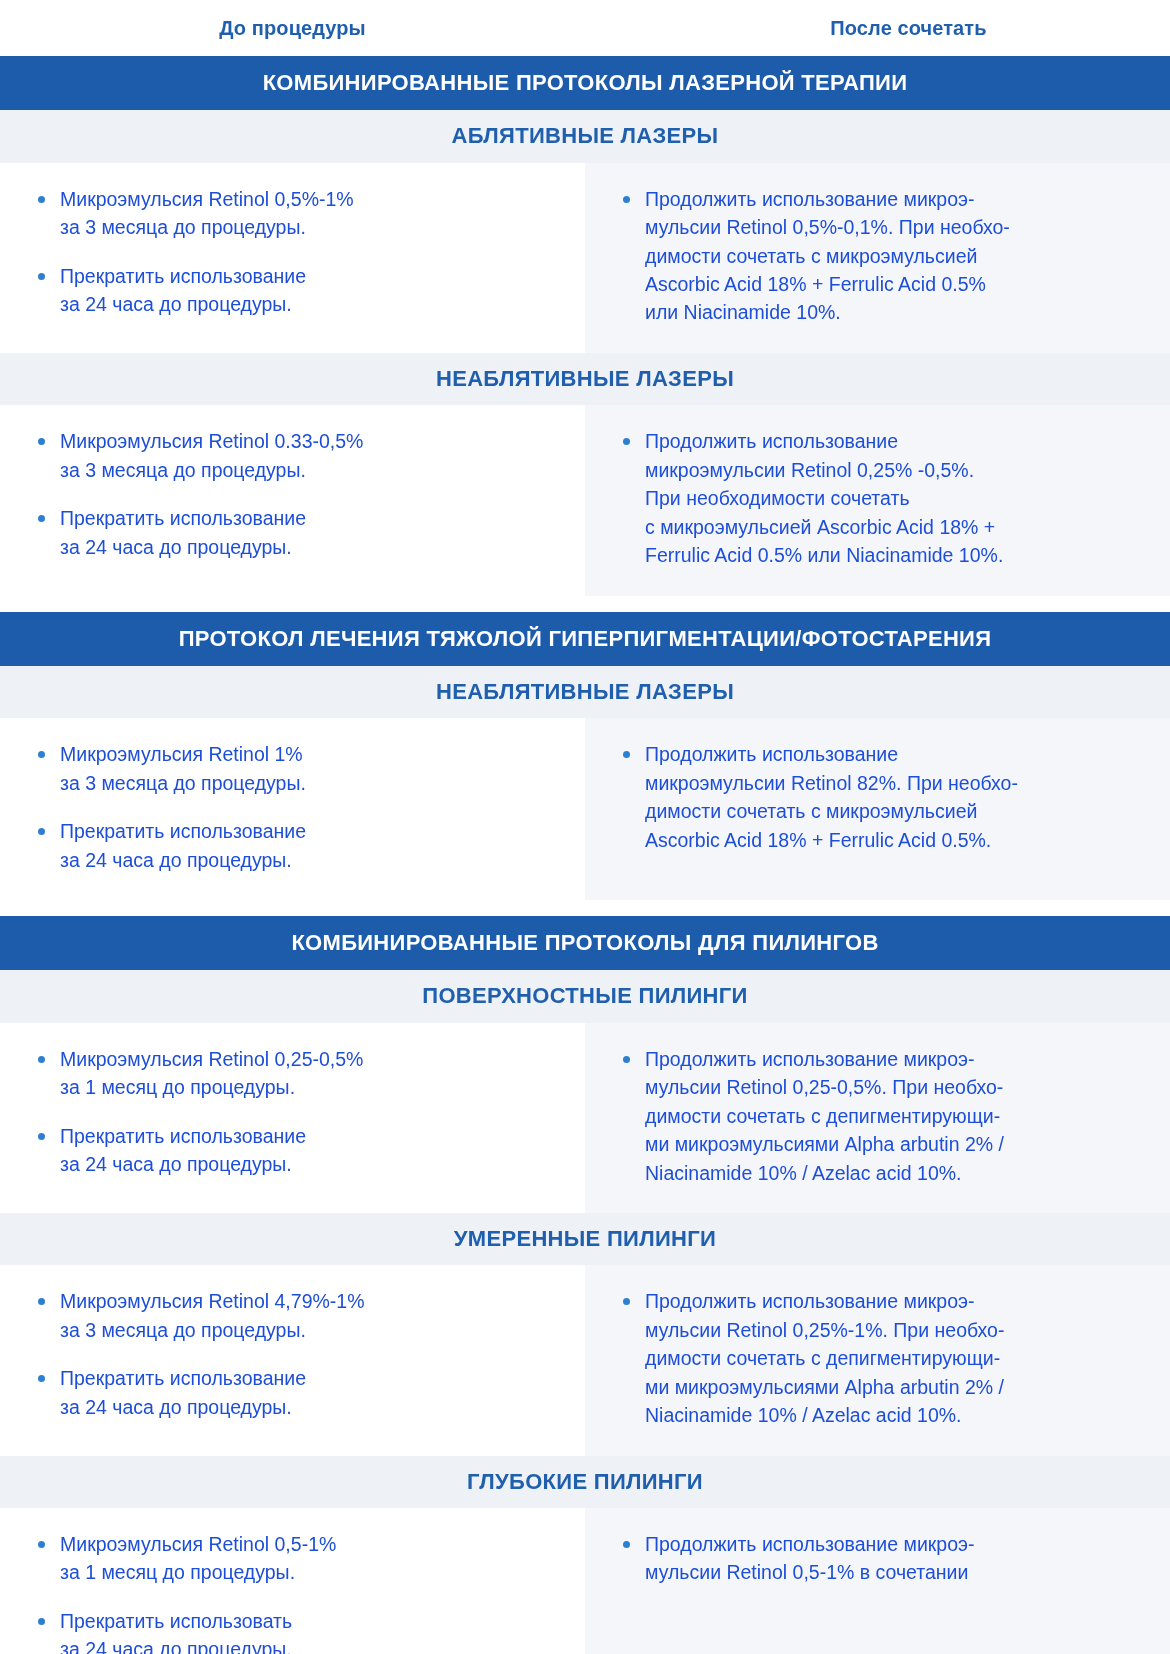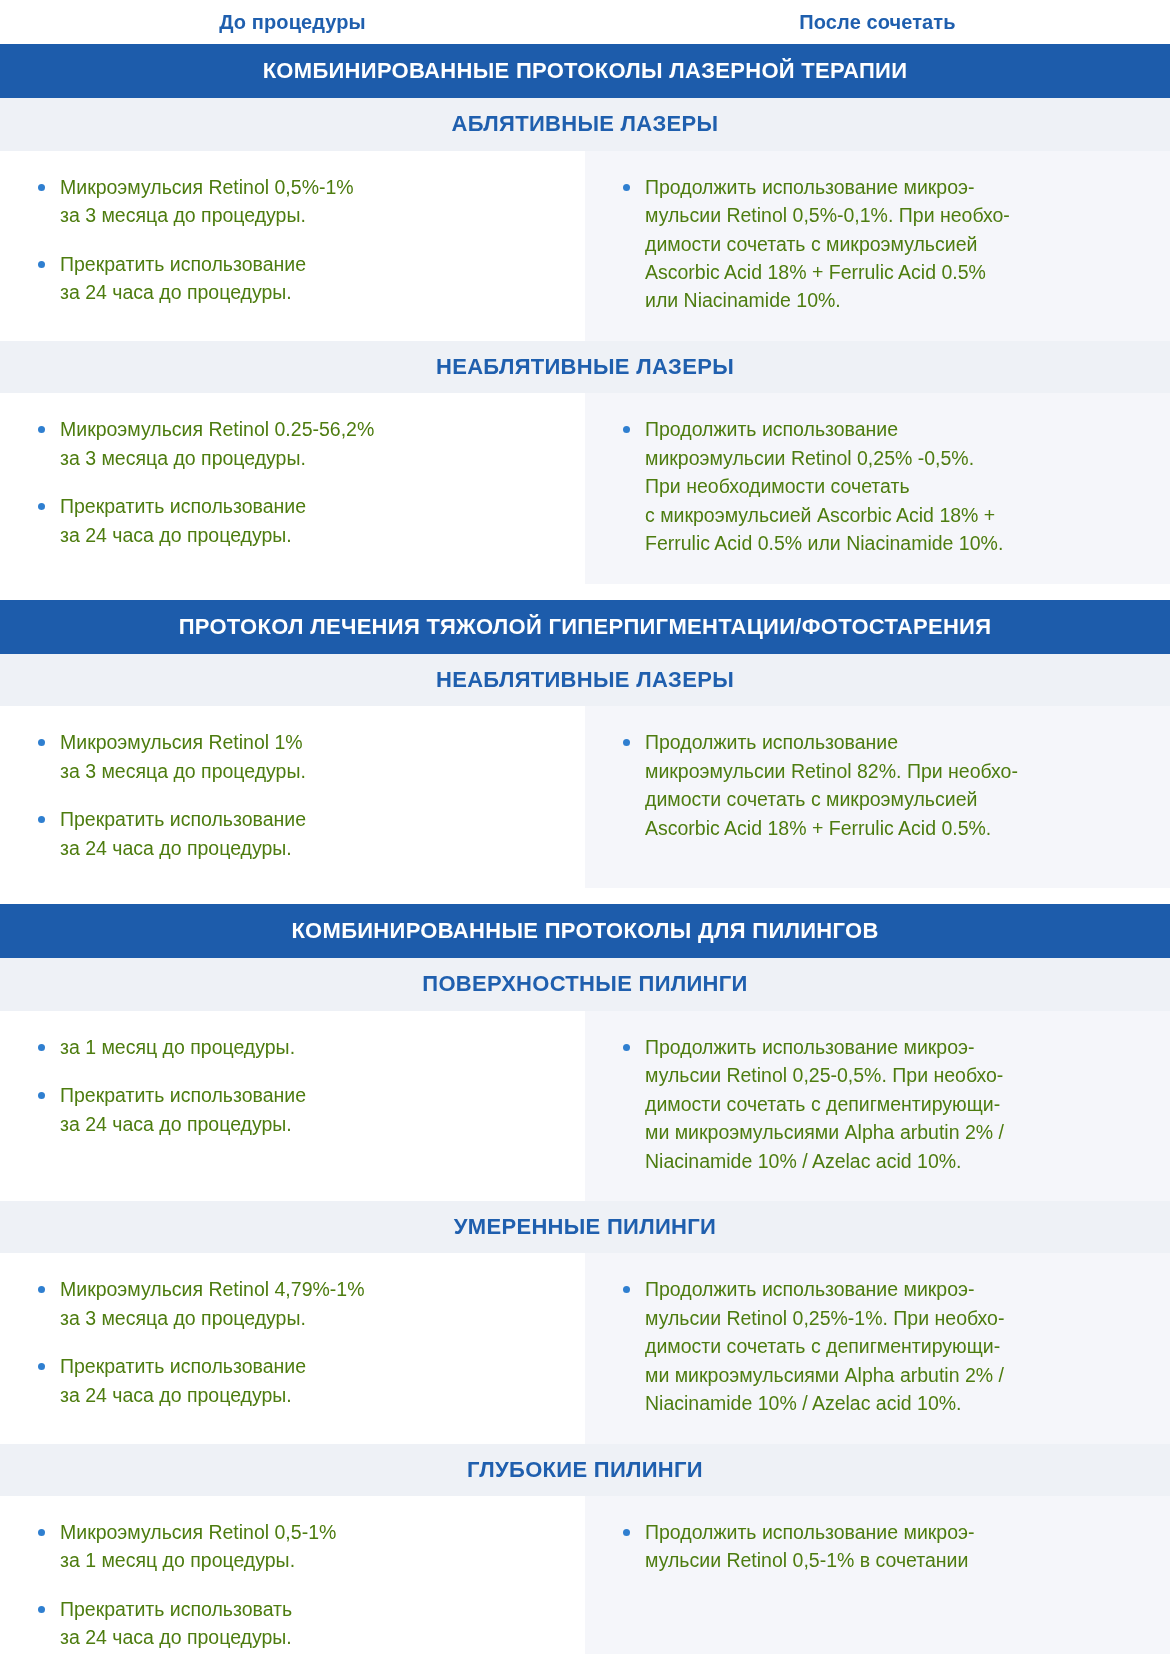--- a/index.html
+++ b/index.html
@@ -15,22 +15,23 @@
   }
 
   .sheet {
     width: 1170px;
     position: relative;
   }
 
   
   .col-headers {
     display: flex;
-    height: 44px;
+    height: 56px;
     align-items: center;
+    gap: 31px;
   }
   .col-head {
     flex: 0 0 50%;
     text-align: center;
     font-size: 20px;
     font-weight: bold;
     color: #1f5fae;
     letter-spacing: 0.1px;
   }
 
@@ -75,21 +76,21 @@
     list-style: none;
     margin: 0;
     padding: 0;
   }
   ul.items li {
     position: relative;
     padding-left: 26px;
     margin-bottom: 20px;
     font-size: 19.5px;
     line-height: 1.46;
-    color: #4d7c0f;
+    color: #1d4ed8;
   }
   ul.items li:last-child { margin-bottom: 0; }
   ul.items li::before {
     content: "";
     position: absolute;
     left: 4px;
     top: 11px;
     width: 7px;
     height: 7px;
     border-radius: 50%;
@@ -135,21 +136,21 @@
               <span class="line">или Niacinamide 10%.</span>
             </li>
           </ul>
         </div>
       </div>
       <div class="band-sub">НЕАБЛЯТИВНЫЕ ЛАЗЕРЫ</div>
       <div class="row">
         <div class="cell left">
           <ul class="items">
             <li>
-              <span class="line">Микроэмульсия Retinol 0.25-56,2%</span>
+              <span class="line">Микроэмульсия Retinol 0.33-0,5%</span>
               <span class="line">за 3 месяца до процедуры.</span>
             </li>
             <li>
               <span class="line">Прекратить использование</span>
               <span class="line">за 24 часа до процедуры.</span>
             </li>
           </ul>
         </div>
         <div class="cell right">
           <ul class="items">
@@ -190,20 +191,21 @@
           </ul>
         </div>
       </div>
       <div class="spacer"></div>
       <div class="band-main">КОМБИНИРОВАННЫЕ ПРОТОКОЛЫ ДЛЯ ПИЛИНГОВ</div>
       <div class="band-sub">ПОВЕРХНОСТНЫЕ ПИЛИНГИ</div>
       <div class="row">
         <div class="cell left">
           <ul class="items">
             <li>
+              <span class="line">Микроэмульсия Retinol 0,25-0,5%</span>
               <span class="line">за 1 месяц до процедуры.</span>
             </li>
             <li>
               <span class="line">Прекратить использование</span>
               <span class="line">за 24 часа до процедуры.</span>
             </li>
           </ul>
         </div>
         <div class="cell right">
           <ul class="items">

